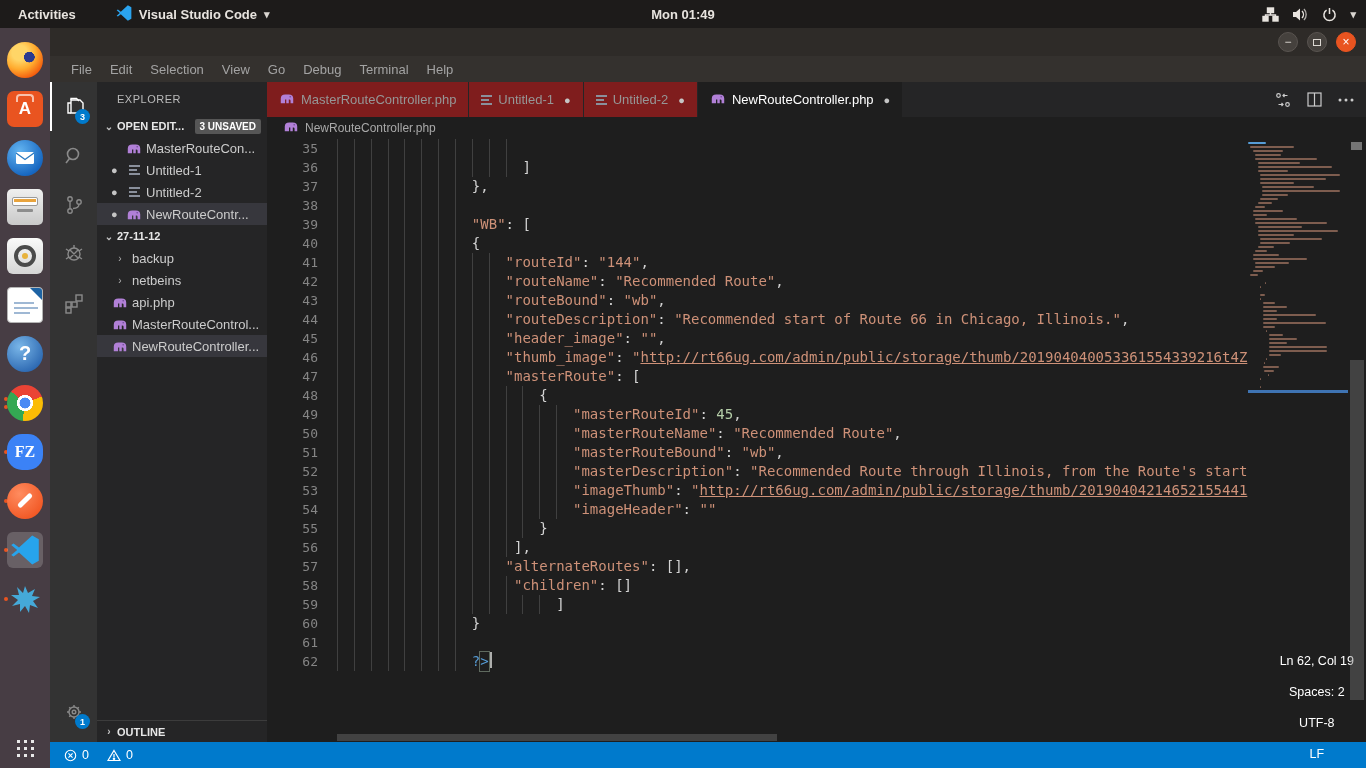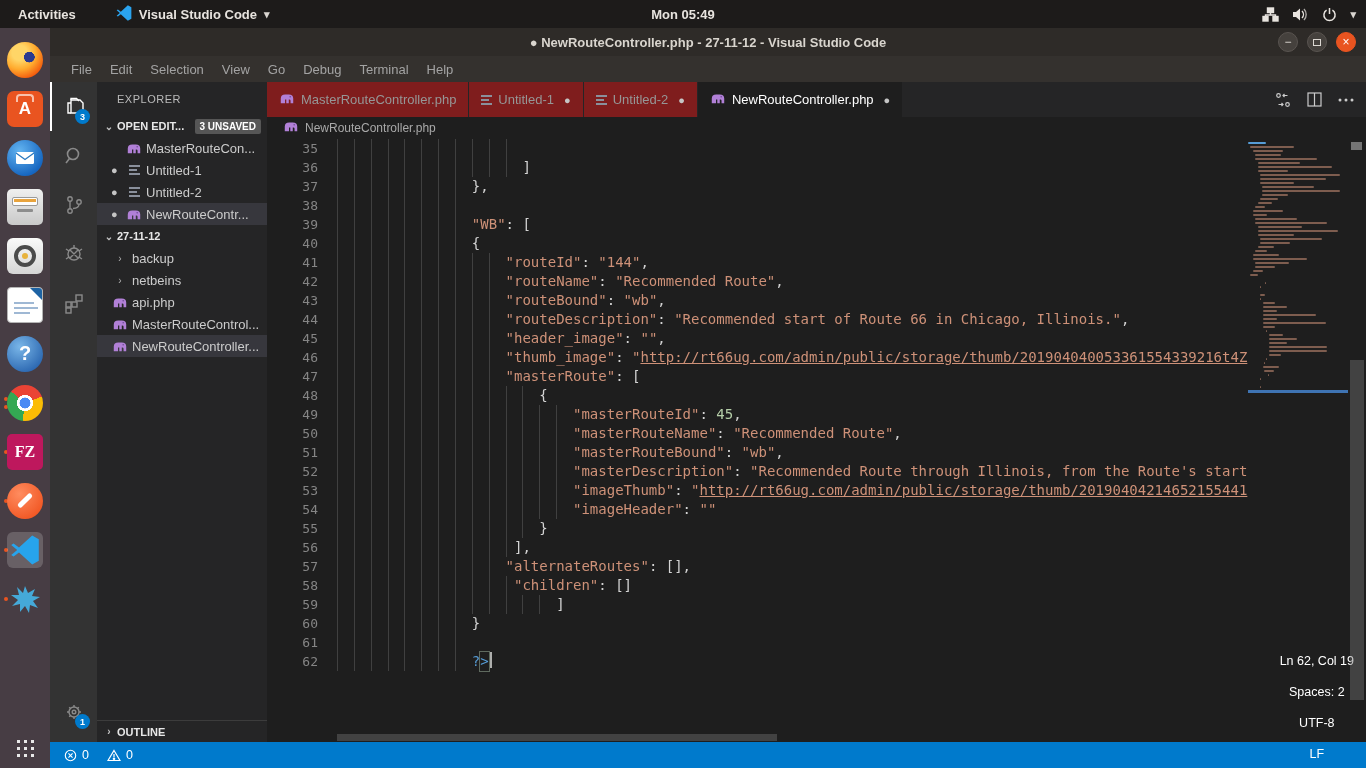--- a/index.html
+++ b/index.html
@@ -156,21 +156,21 @@
       background:#e8b33d; border-radius:50%; }
   .i-writer { background:#ffffff; border-radius:4px; border:1px solid #b5b5b5; }
   .i-writer .fold { position:absolute; right:0; top:0; border-style:solid; border-width:0 12px 12px 0;
       border-color:transparent #1e63a4 transparent transparent; }
   .i-writer .l { position:absolute; left:6px; height:2px; background:#9fb8d4; }
   .i-help { border-radius:50%; background:radial-gradient(circle at 35% 30%, #79b6e8, #2a66b0 80%);
       color:#fff; font-weight:700; font-size:20px; display:flex; align-items:center; justify-content:center; }
   .i-chrome { border-radius:50%; background:
       radial-gradient(circle, #4a8af4 0 21%, #ffffff 22% 31%, transparent 32%),
       conic-gradient(from -50deg, #ea4335 0 33%, #fbbc05 0 66%, #34a853 0 100%); }
-  .i-fz { background:#be185d; border-radius:5px; color:#fff; font-weight:700; font-size:16px;
+  .i-fz { background:#3b82f6; border-radius:15px; color:#fff; font-weight:700; font-size:16px;
       display:flex; align-items:center; justify-content:center; font-family:"Liberation Serif",serif; }
   .i-postman { border-radius:50%; background:radial-gradient(circle at 35% 30%, #ff8c5f, #f0531f 85%);
       display:flex; align-items:center; justify-content:center; }
   .i-postman .pin { width:18px; height:5px; background:#fff; border-radius:3px; transform:rotate(-45deg); }
   .i-code { display:flex; align-items:center; justify-content:center; }
   .i-splat { display:flex; align-items:center; justify-content:center; }
 </style>
 </head>
 <body>
 
@@ -178,21 +178,21 @@
   <span class="tb-activities">Activities</span>
   <span class="tb-app">
     <span>
       <svg width="16" height="16" viewBox="0 0 100 100">
           <path fill="#2aa3ee" d="M74 2 L30 42 12 28 4 33 24 50 4 67 12 72 30 58 74 98 96 86 96 14 Z"></path>
         </svg>
     </span>
     <span>Visual Studio Code</span>
     <span class="tb-caret">▾</span>
   </span>
-  <span class="tb-clock">Mon 05:49</span>
+  <span class="tb-clock">Mon 01:49</span>
   <span class="tb-right">
     <span>
       <svg width="17" height="15" viewBox="0 0 17 15" fill="none" stroke="#e8e4df" stroke-width="1.4">
         <rect x="5.5" y="1" width="6" height="4.5" fill="#e8e4df"></rect>
         <rect x="1" y="9.5" width="5" height="4.5" fill="#e8e4df"></rect>
         <rect x="11" y="9.5" width="5" height="4.5" fill="#e8e4df"></rect>
         <path d="M8.5 5.5 V8 M3.5 9.5 V8 H13.5 V9.5"></path>
       </svg>
     </span>
     <span>
@@ -293,21 +293,20 @@
             <path fill="#45a9d8" d="M16 3 L19 10 L26 6 L23 13 L31 14 L24 18 L29 25 L21 22 L20 30 L16 23 L11 29 L11 21 L3 23 L9 17 L2 12 L10 12 L8 4 L14 10 Z"></path>
           </svg>
         </span>
       </div>
       <div class="dock-grid"></div>
   </div>
 
   <div class="vswindow">
 
     <div class="titlebar">
-      <span class="title"><span>●</span> <span>NewRouteController.php - 27-11-12 - Visual Studio Code</span></span>
       <span class="win-btns">
         <span class="win-btn">−</span>
         <span class="win-btn">
             <span class="sq"></span>
           </span>
         <span class="win-btn close">×</span>
       </span>
     </div>
 
     <div class="menubar" id="menubar">

